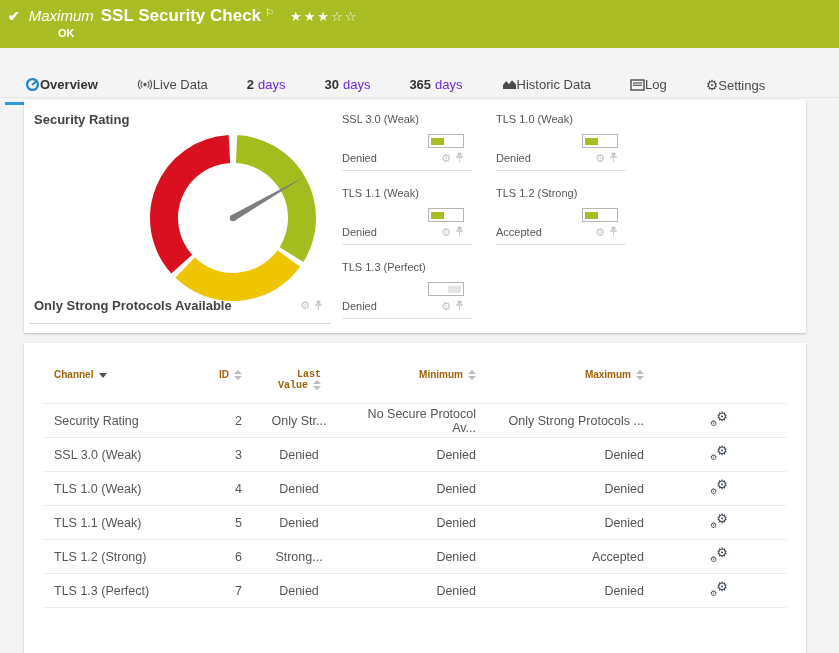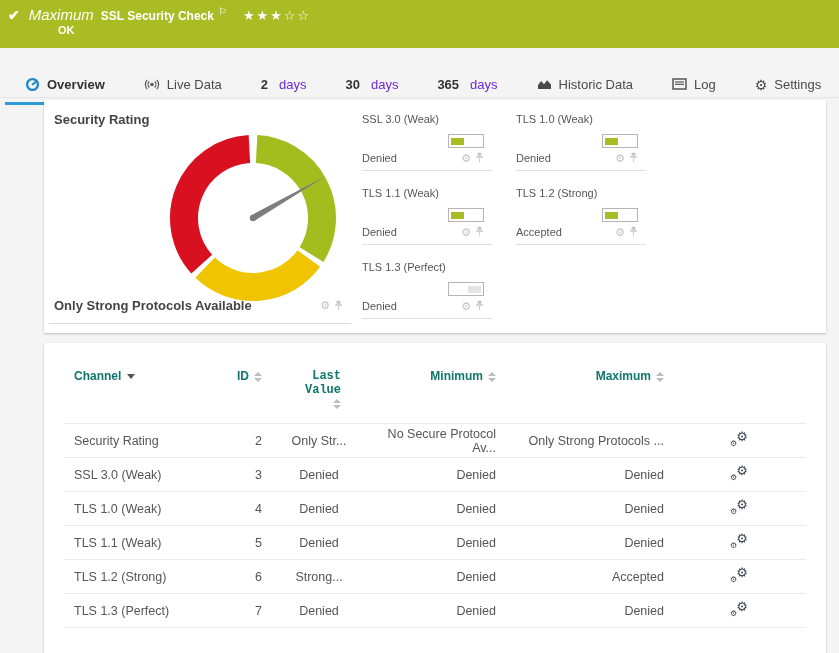--- a/index.html
+++ b/index.html
@@ -4,37 +4,37 @@
 <style>
   html,body{margin:0;padding:0;}
   .app{position:relative;width:839px;height:653px;overflow:hidden;background:#f4f4f4;
        font-family:"Liberation Sans",sans-serif;color:#555;}
 
   
   .statusbar{height:48px;background:#a9bc23;color:#fff;padding-left:8px;box-sizing:border-box;}
   .statusbar .row1{display:flex;align-items:baseline;padding-top:6px;}
   .check{font-size:14px;font-weight:bold;}
   .kind{font-style:italic;font-size:15px;margin-left:9px;}
-  .sensor-title{font-weight:bold;font-size:12px;margin-left:7px;}
+  .sensor-title{font-weight:bold;font-size:17px;margin-left:7px;}
   .flag{font-size:10px;vertical-align:super;margin-left:4px;position:relative;top:-5px;}
   .stars{font-size:13px;margin-left:16px;letter-spacing:2px;}
   .okline{font-size:11px;font-weight:bold;margin-left:50px;margin-top:1px;}
 
   
   .tabs{height:50px;display:flex;align-items:center;padding-left:25px;gap:39px;
         border-bottom:1px solid #e4e4e4;box-sizing:border-box;}
-  .tab{position:relative;display:flex;align-items:flex-start;gap:7px;font-size:13px;color:#4a4a4a;cursor:pointer;white-space:nowrap;margin-top:24px;}
+  .tab{position:relative;display:flex;align-items:flex-end;font-size:13px;color:#4a4a4a;cursor:pointer;white-space:nowrap;margin-top:24px;}
   .tab .num{font-weight:bold;color:#333;}
   .tab .unit{color:#6d28d9;margin-left:4px;}
   .tab.active{font-weight:bold;color:#333;}
   .tab.active::after{content:"";position:absolute;left:-20px;right:-18px;bottom:-13px;height:3px;background:#2e9ad5;}
   .glyph-gear{font-size:14px;color:#4a4a4a;}
 
   
-  .panel{position:absolute;left:44px;width:782px;background:#fff;box-shadow:0 1px 2px rgba(0,0,0,.22);}
+  .panel{position:absolute;left:24px;width:782px;background:#fff;box-shadow:0 1px 2px rgba(0,0,0,.22);}
   .panel1{top:100px;height:233px;}
   .panel2{top:343px;height:330px;}
   .panel-title{position:absolute;left:10px;top:12px;font-size:13px;font-weight:bold;color:#444;}
 
   
   .gauge-svg{position:absolute;left:124px;top:33px;}
   .gauge-footer{position:absolute;left:5px;top:198px;width:302px;display:flex;align-items:center;
                 justify-content:space-between;border-bottom:1px solid #d9d9d9;padding-bottom:10px;}
   .gauge-footer .val{font-size:13px;font-weight:bold;color:#444;margin-left:5px;}
   .mini-icons{display:flex;align-items:center;gap:4px;margin-right:8px;}
@@ -48,21 +48,21 @@
   .tile-bar-row{display:flex;justify-content:flex-end;margin-top:9px;margin-right:8px;}
   .tile-bar{width:30px;height:12px;background:#fff;border:1px solid #b5b5b5;display:flex;align-items:center;padding:0 2px;box-sizing:content-box;}
   .tile-bar .fill{width:13px;height:7px;}
   .tile-value-row{display:flex;justify-content:space-between;align-items:center;margin-top:4px;}
   .tile-value{font-size:11px;color:#555;}
   .tile-sep{border-bottom:1px solid #e0e0e0;margin-top:6px;}
 
   
   .chan-table{margin:26px 20px 0;}
   table{width:100%;border-collapse:collapse;table-layout:fixed;font-size:12.5px;color:#555;}
-  th{font-size:12px;font-weight:bold;color:#0f766e;padding:0 0 12px 0;vertical-align:top;cursor:pointer;}
+  th{font-size:10px;font-weight:bold;color:#a16207;padding:0 0 12px 0;vertical-align:top;cursor:pointer;}
   th,td{border-bottom:1px solid #ebebeb;}
   th.c-channel,td.c-channel{text-align:left;padding-left:10px;}
   th.c-id,td.c-id{text-align:right;}
   th.c-last,td.c-last{text-align:center;}
   th.c-min,td.c-min,th.c-max,td.c-max{text-align:right;}
   td{height:33px;padding:0;}
   td.c-actions{padding-left:66px;}
   .two-line{display:inline-block;width:44px;text-align:right;font-family:Liberation Mono, monospace;}
   .sort{display:inline-flex;flex-direction:column;gap:2px;margin-left:5px;vertical-align:middle;}
   .tri-up{width:0;height:0;border-left:4px solid transparent;border-right:4px solid transparent;border-bottom:4px solid #bcbcbc;}

